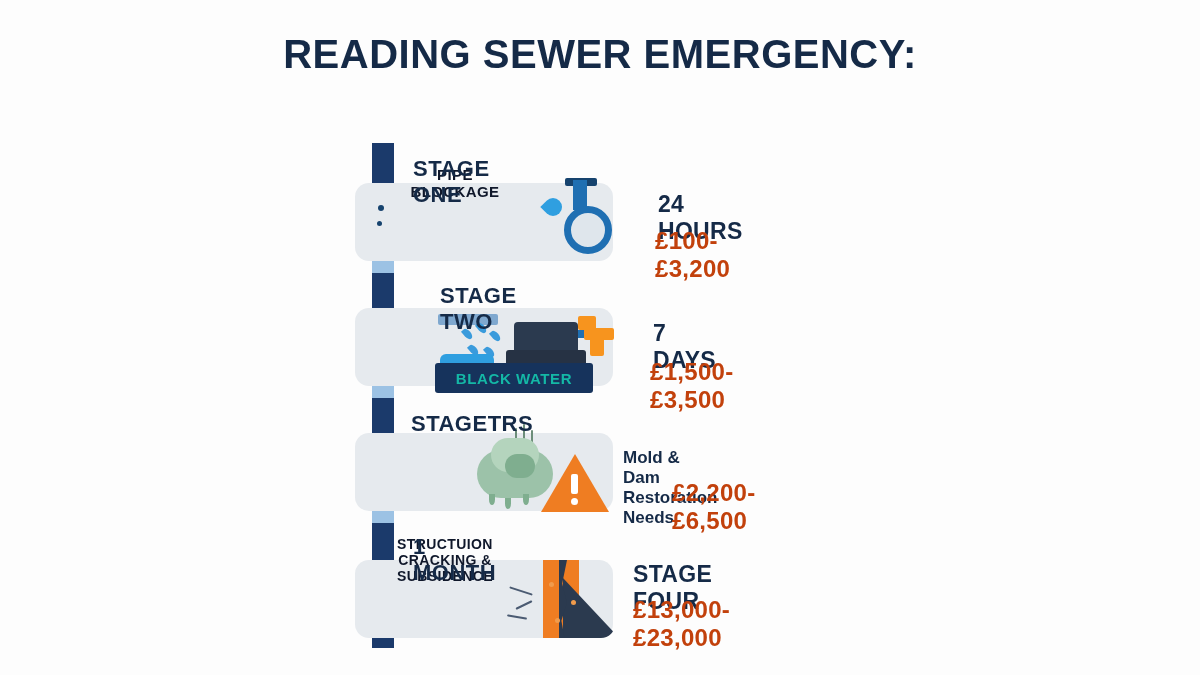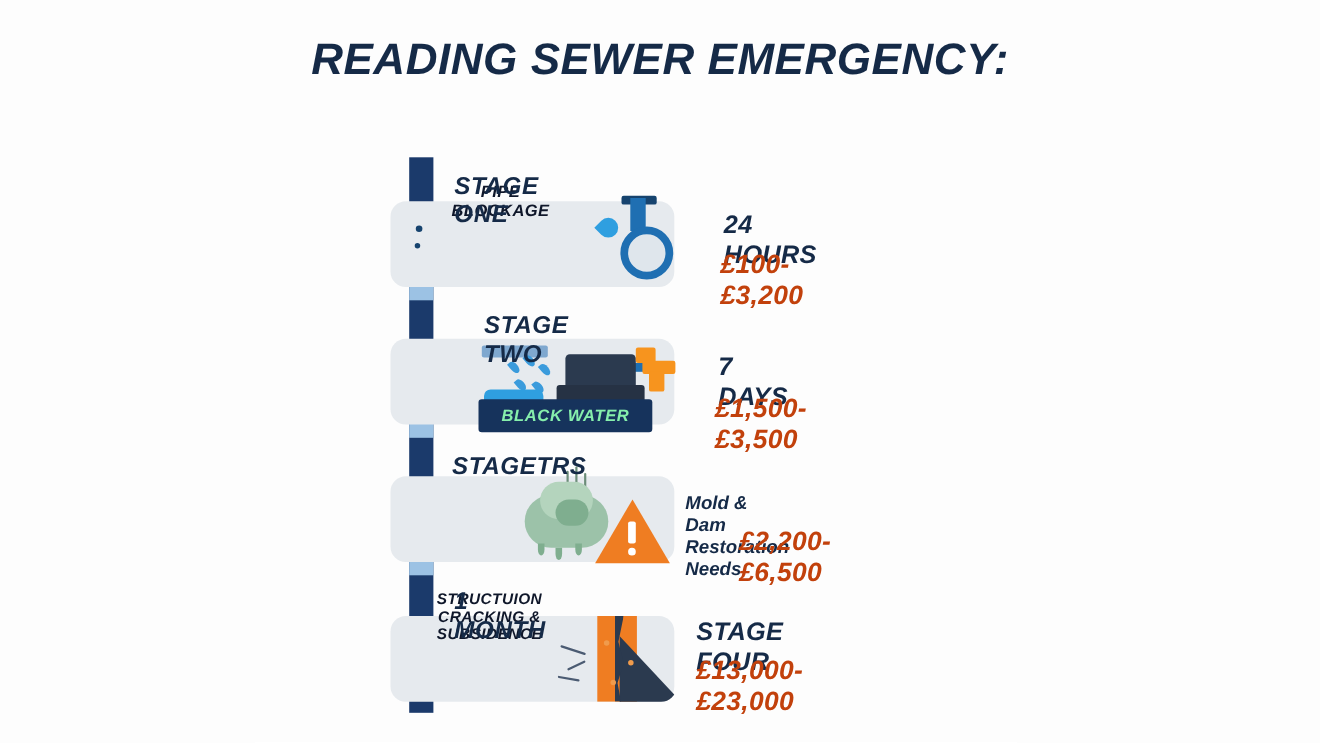--- a/index.html
+++ b/index.html
@@ -14,21 +14,20 @@
     overflow: hidden;
     position: relative;
   }
 
   #canvas {
     position: absolute;
     left: 0; top: 0;
     width: 1200px;
     height: 675px;
     background: #fdfdfd;
-    font-style: italic;
   }
 
   
   .title-block {
     position: absolute;
     left: 0;
     top: 32px;
     width: 1200px;
     text-align: center;
   }
@@ -158,21 +157,21 @@
   .s2-pool { position: absolute; left: 10px; top: 54px; width: 54px; height: 16px; background: #2f9fe0; border-radius: 6px;}
   .s2-block { position: absolute; left: 84px; top: 22px; width: 64px; height: 36px; background: #2b3a4f; border-radius: 4px;}
   .s2-block2 { position: absolute; left: 76px; top: 50px; width: 80px; height: 16px; background: #263244; border-radius: 3px;}
   .s2-valve-a { position: absolute; left: 148px; top: 16px; width: 18px; height: 14px; background: #f7941e; border-radius: 2px;}
   .s2-valve-b { position: absolute; left: 154px; top: 28px; width: 30px; height: 12px; background: #f7941e; border-radius: 2px;}
   .s2-valve-c { position: absolute; left: 160px; top: 38px; width: 14px; height: 18px; background: #f7941e; border-radius: 2px;}
   .s2-pipe-l { position: absolute; left: 138px; top: 30px; width: 22px; height: 8px; background: #1f6fb2;}
   .banner {
     position: absolute; left: 435px; top: 363px; width: 158px; height: 30px;
     background: #16335c; border-radius: 3px;
-    color: #86efac; font-size: 15px; font-weight: bold; letter-spacing: 0.6px;
+    color: #14b8a6; font-size: 15px; font-weight: bold; letter-spacing: 0.6px;
     display: flex; align-items: center; justify-content: center;
     text-transform: uppercase;
   }
 
   
   .s3 { position: absolute; left: 475px; top: 428px; width: 140px; height: 96px; }
   .mold {
     position: absolute; left: 2px; top: 22px; width: 76px; height: 48px;
     background: #9cc2a9; border-radius: 26px;
   }

